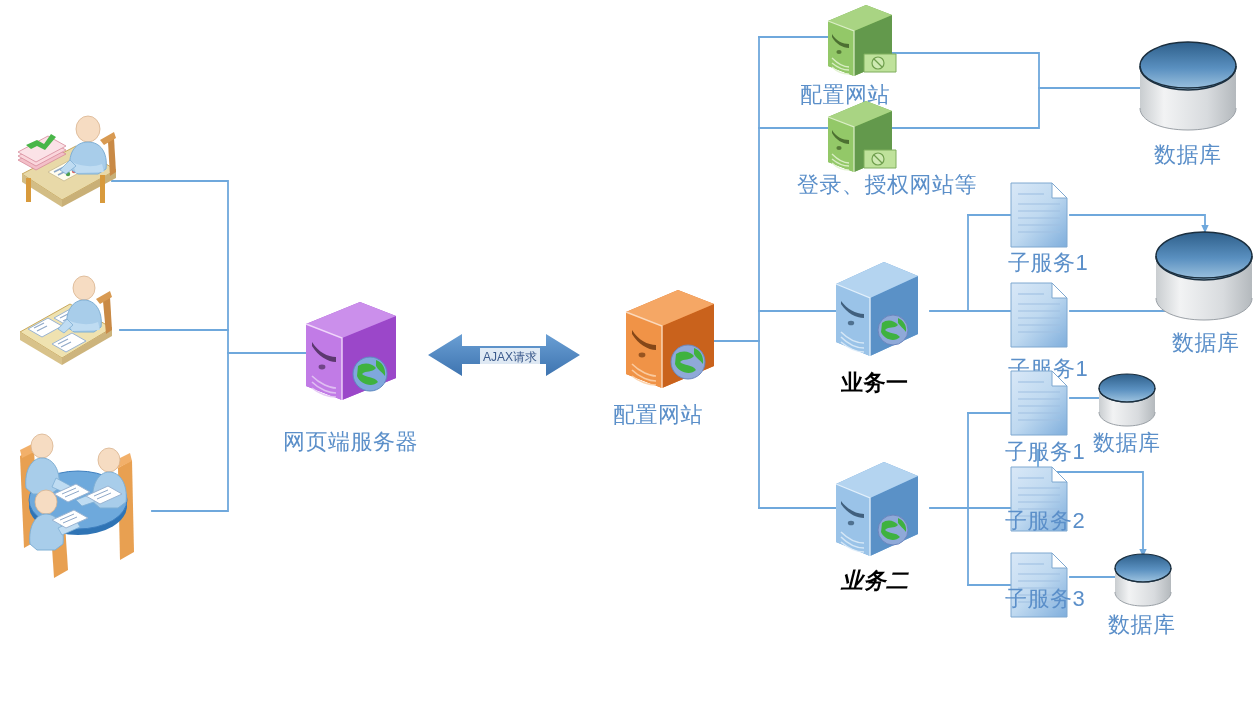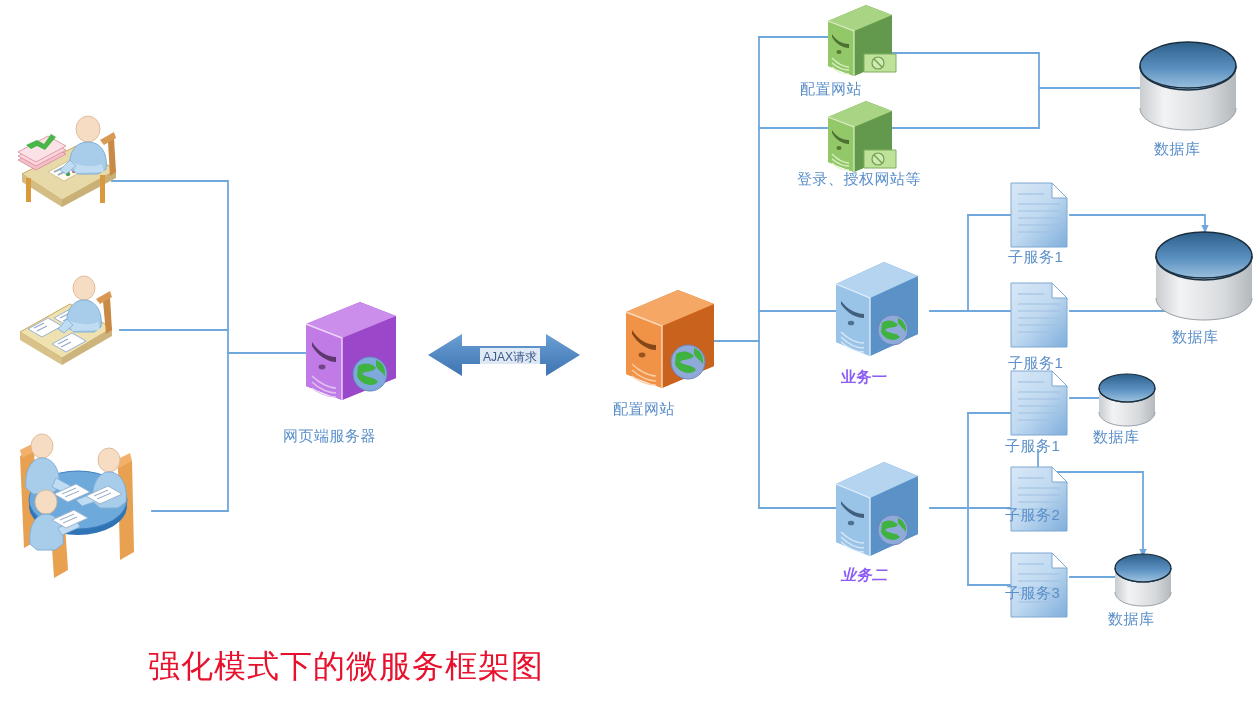--- a/index.html
+++ b/index.html
@@ -1,21 +1,21 @@
 <!DOCTYPE html>
 <html><head>
 <meta charset="utf-8">
 <style>
   html,body{margin:0;padding:0;background:#ffffff;}
   body{width:1256px;height:716px;overflow:hidden;
        font-family:"Liberation Sans","DejaVu Sans",sans-serif;}
   #canvas{position:relative;width:1256px;height:716px;background:#fff;}
-  .lbl{position:absolute;color:#5B8FC9;font-size:15px;white-space:nowrap;
+  .lbl{position:absolute;color:#5B8FC9;font-size:22px;white-space:nowrap;
        letter-spacing:.5px;}
-  .lbl.bold{font-weight:bold;color:#8b5cf6;}
+  .lbl.bold{font-weight:bold;color:#000000;}
   .node{position:absolute;}
   svg{display:block;overflow:visible;}
   #title{position:absolute;left:148px;top:645px;color:#E8112D;font-size:32px;
          white-space:nowrap;letter-spacing:1px;}
   #wires{position:absolute;left:0;top:0;width:1256px;height:716px;}
   .ajax-text{position:absolute;font-size:12px;color:#3B5A8C;background:rgba(255,255,255,.82);
              padding:1px 3px;white-space:nowrap;}
 </style>
 </head>
 <body>
@@ -506,15 +506,14 @@
       <g>
         <path d="M3,16 L3,40 C3,48 15,54 31,54 C47,54 59,48 59,40 L59,16 Z" fill="url(#cylBodyG)"></path>
         <ellipse cx="31" cy="16" rx="28" ry="14" fill="url(#cylTopG)" stroke="#1B2F3F" stroke-width="1.2"></ellipse>
         <path d="M3,16 C3,24 15,30 31,30 C47,30 59,24 59,16" fill="none" stroke="#1B2F3F" stroke-width="1.2"></path>
         <path d="M3,40 C3,48 15,54 31,54 C47,54 59,48 59,40" fill="none" stroke="#9AA0A6" stroke-width="1"></path>
       </g>
     </svg>
   </div>
   <div class="lbl" style="left:1108px;top:610px;">数据库</div>
 
-  <div id="title">强化模式下的微服务框架图</div>
 
 </div>
 
 </body></html>

